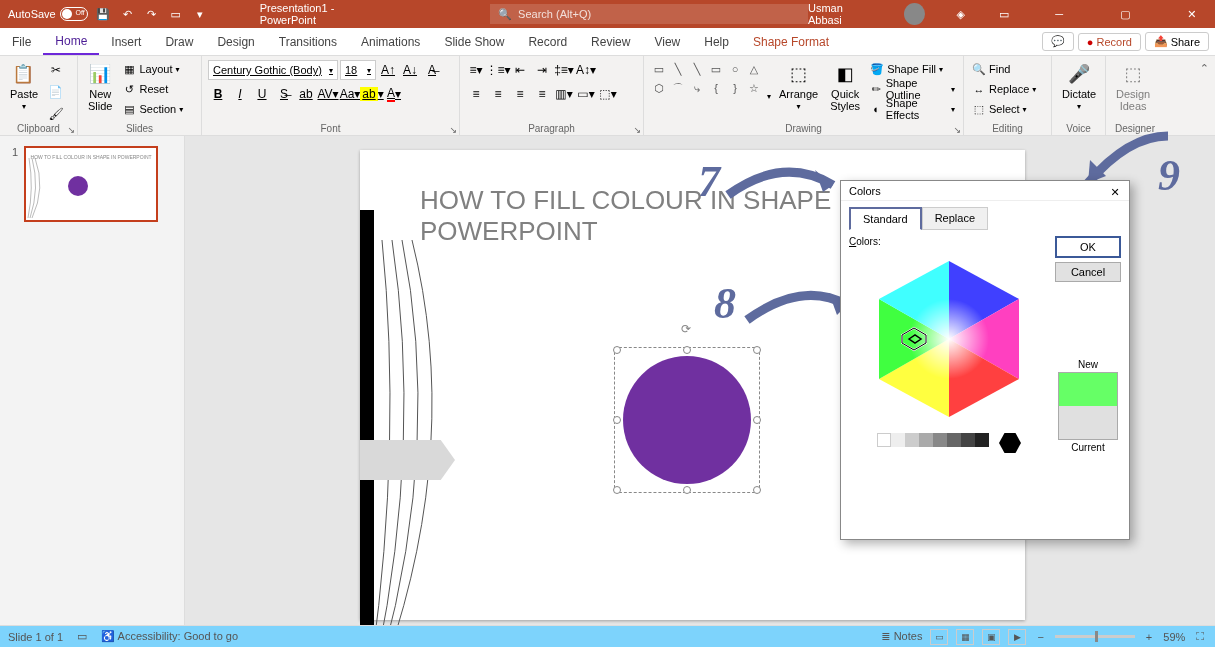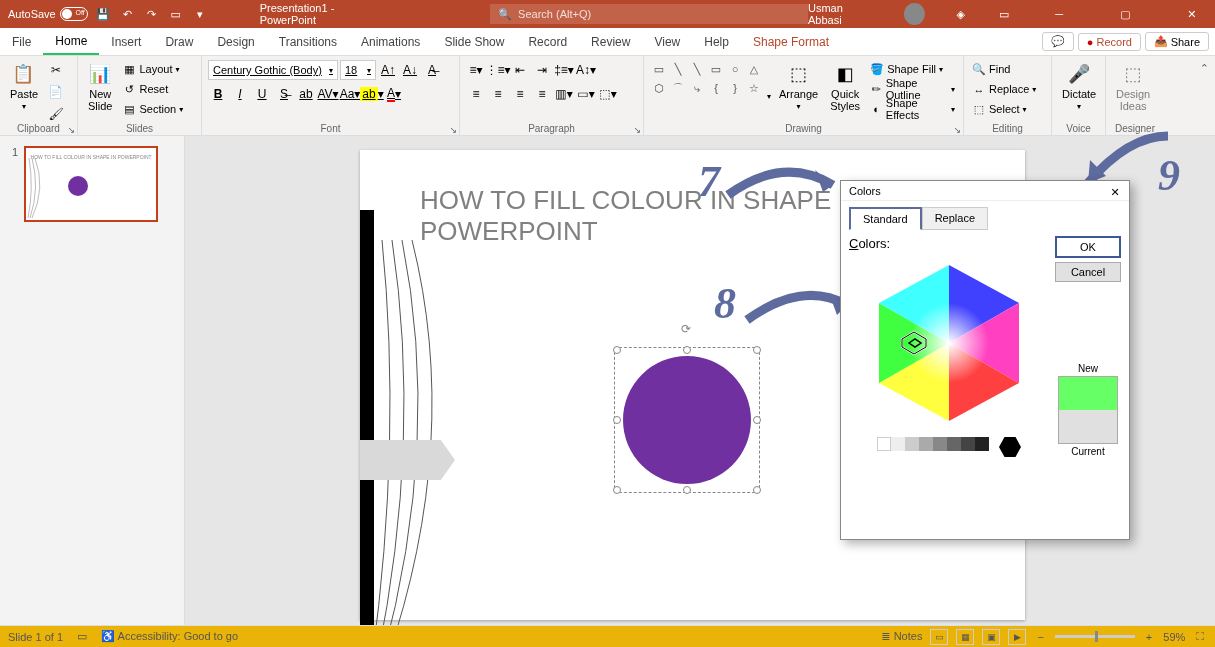--- a/index.html
+++ b/index.html
@@ -14,21 +14,21 @@
 .qat-icon { width:16px; height:16px; display:flex; align-items:center; justify-content:center; cursor:pointer; }
 .titlebar-title { margin-left: 20px; padding-left: 32px; }
 .search-box { margin-left: 100px; width: 325px; height: 20px; background: rgba(255,255,255,0.15); display:flex; align-items:center; padding: 0 8px; gap:6px; }
 .titlebar-right { margin-left: auto; display:flex; align-items:center; gap:28px; padding-right: 4px; }
 .user-avatar { width:22px; height:22px; background:#888; border-radius:50%; }
 .win-btn { width:40px; height:28px; display:flex; align-items:center; justify-content:center; cursor:pointer; }
 
 
 .ribbon-tabs { height: 28px; background: #fff; border-bottom: 1px solid #ddd; display:flex; align-items:center; font-size:12px; position:relative; }
 .tab { padding: 0 12px; height:100%; display:flex; align-items:center; cursor:pointer; color:#444; }
-.tab.active { color:#000000; border-bottom:2px solid #22c55e;text-align:right; }
+.tab.active { color:#4c1d95; border-bottom:2px solid #6d28d9;text-align:right; }
 .tab.format { color:#b7472a; }
 .ribbon-right { position:absolute; right:6px; display:flex; gap:4px; align-items:center; }
 .ribbon-btn { padding:2px 8px; border:1px solid #ccc; border-radius:3px; font-size:11px; cursor:pointer; display:flex; align-items:center; gap:3px; }
 .ribbon-btn.record { color:#b7472a; }
 .ribbon-btn.share { }
 
 
 .ribbon-content { height: 80px; background:#f3f2f1; border-bottom:1px solid #ddd; display:flex; font-size:11px; }
 .ribbon-group { border-right:1px solid #ddd; padding:2px 6px; display:flex; flex-direction:column; position:relative; }
 .group-label { position:absolute; bottom:0; left:0; right:0; text-align:center; font-size:10px; color:#666; display:flex; align-items:center; justify-content:center; height:14px; }
@@ -79,41 +79,41 @@
 .dialog-titlebar { height:20px; display:flex; align-items:center; padding:0 8px; border-bottom:1px solid #eee; position:relative; }
 .dialog-close { position:absolute; right:4px; top:2px; width:20px; height:18px; display:flex; align-items:center; justify-content:center; cursor:pointer; }
 .dialog-tabs { display:flex; padding:6px 8px 0 8px; gap:0; }
 .dlg-tab { padding:4px 12px; border:1px solid #ccc; background:#f0f0f0; cursor:pointer; font-size:11px; }
 .dlg-tab.active { background:#fff; border:2px solid #5e6b9e; border-bottom:1px solid #fff; position:relative; z-index:1; }
 .dlg-body { padding:4px 8px; display:flex; gap:6px; }
 .dlg-left { flex:1; }
 .dlg-right { width:72px; display:flex; flex-direction:column; gap:4px; padding-top:2px; }
 .dlg-btn { padding:3px 0; border:1px solid #aaa; background:#e1e1e1; text-align:center; cursor:pointer; font-size:11px; }
 .dlg-btn.ok { border:2px solid #3b5998; background:#fff; }
-.colors-label { font-size:13px; margin:2px 0; }
+.colors-label { font-size:10px; margin:2px 0; }
 .hex-picker { width:200px; height:180px; position:relative; margin:0 auto; }
 .hex-picker svg { width:100%; height:100%; }
 .gray-row { display:flex; justify-content:center; gap:0; margin-top:4px; }
 .gray-swatch { width:14px; height:14px; }
 .transparency-row { margin-top:8px; }
 .trans-slider { display:flex; align-items:center; gap:2px; margin-top:2px; }
 .trans-track { flex:1; height:12px; border:1px solid #aaa; position:relative; background:#fff; }
 .trans-thumb { position:absolute; left:12px; top:-2px; width:12px; height:14px; background:#ccc; border:1px solid #888; }
 .trans-arrow { width:12px; text-align:center; cursor:pointer; color:#666; }
 .trans-input { width:36px; border:1px solid #aaa; padding:1px 2px; font-size:10px; text-align:right; }
 .trans-spinner { width:12px; display:flex; flex-direction:column; }
 .trans-spinner div { height:8px; border:1px solid #aaa; font-size:6px; text-align:center; line-height:6px; cursor:pointer; }
 .preview-block { margin-top:auto; }
 .preview-label { text-align:center; font-size:10px; }
 .preview-swatch { width:60px; height:68px; border:1px solid #aaa; margin:2px auto; display:flex; flex-direction:column; }
 .preview-new { flex:1; background:#66ff66; }
 .preview-current { flex:1; background:#e0e0e0; }
 
 
-.statusbar { position:absolute; bottom:0; left:0; right:0; height:22px; background:#eab308; border-top:1px solid #ddd; display:flex; align-items:center; font-size:11px; padding:0 8px; gap:14px; color:#555; }
+.statusbar { position:absolute; bottom:0; left:0; right:0; height:22px; background:#7dd3fc; border-top:1px solid #ddd; display:flex; align-items:center; font-size:11px; padding:0 8px; gap:14px; color:#555; }
 .statusbar-right { margin-left:auto; display:flex; align-items:center; gap:8px; }
 .view-btn { width:18px; height:16px; border:1px solid #ccc; cursor:pointer; display:flex; align-items:center; justify-content:center; font-size:9px; }
 .zoom-slider { width:80px; height:3px; background:#ccc; position:relative; }
 .zoom-slider::after { content:''; position:absolute; left:50%; top:-4px; width:3px; height:11px; background:#888; }
 .zoom-btn { cursor:pointer; padding:0 3px; }
 
 .collapse-ribbon { position:absolute; right:6px; top:62px; cursor:pointer; color:#666; font-size:11px; }
 </style>
 </head>
 <body>

